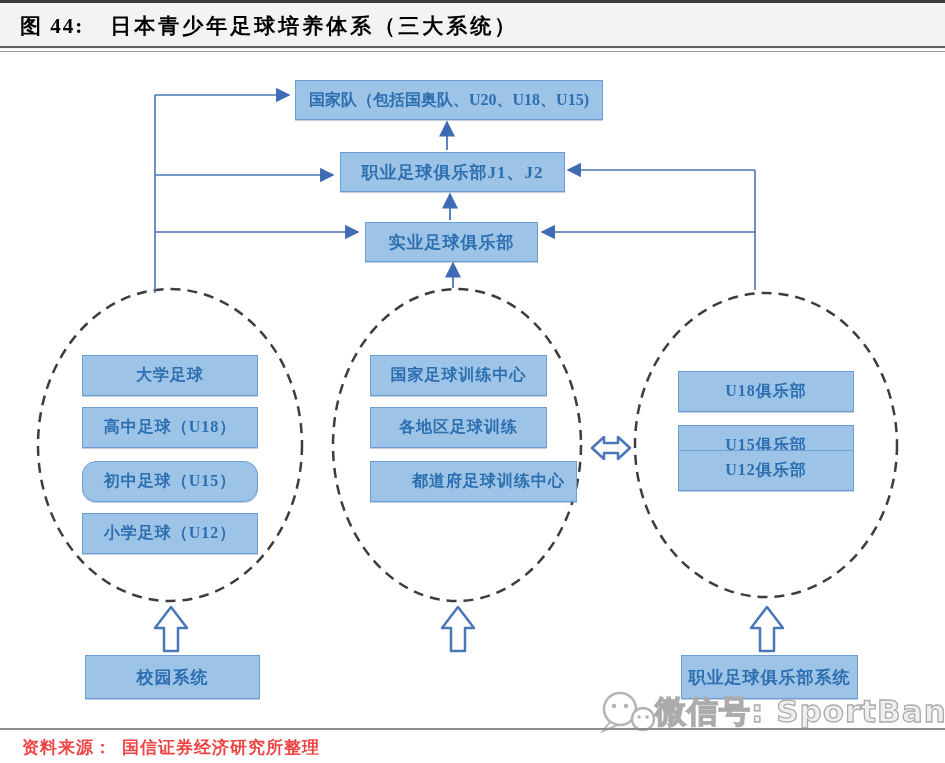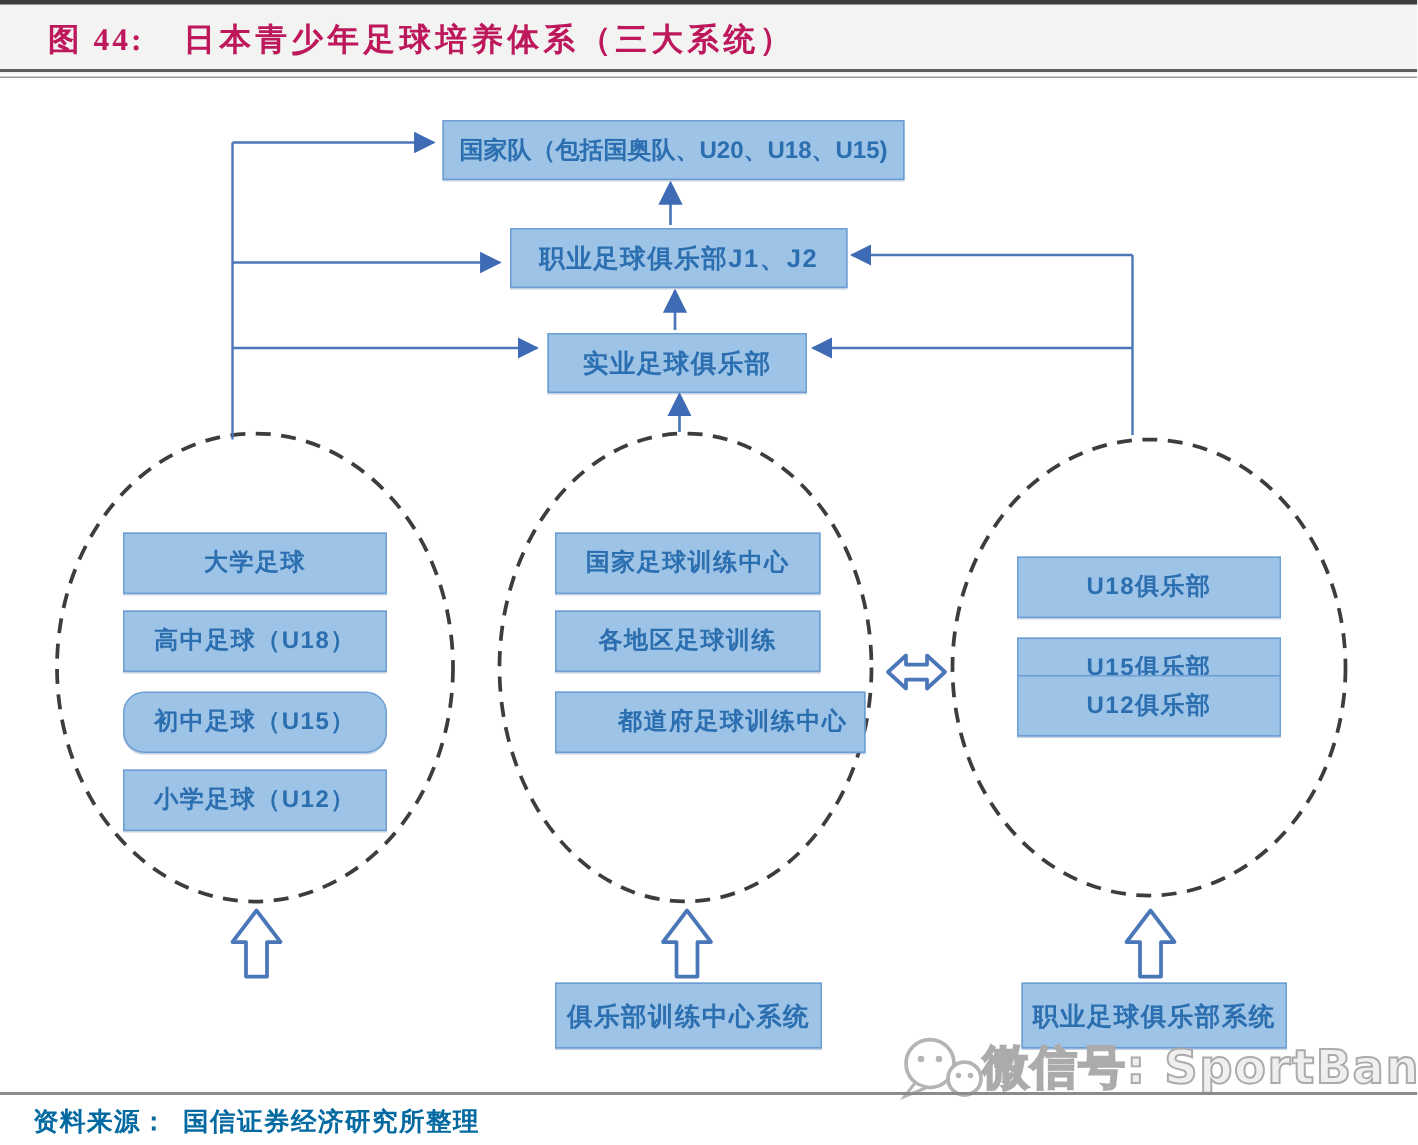--- a/index.html
+++ b/index.html
@@ -4,45 +4,45 @@
 <style>
   html,body{margin:0;padding:0;background:#fff;}
   #page{position:relative;width:945px;height:763px;background:#ffffff;overflow:hidden;
         font-family:"Liberation Sans",sans-serif;}
 
   
   #header{position:absolute;left:0;top:0;width:945px;height:46px;background:#f3f3f2;
           border-top:3px solid #3c3c3c;display:flex;align-items:center;}
   #header .rule2a{position:absolute;left:0;top:43px;width:945px;height:2px;background:#5e5e5e;}
   #header .rule2b{position:absolute;left:0;top:48px;width:945px;height:1px;background:#9b9b9b;}
-  .title-wrap{display:flex;align-items:center;gap:26px;padding-left:32px;
-              font-family:"Liberation Serif",serif;font-weight:bold;color:#be185d;}
+  .title-wrap{display:flex;align-items:center;gap:26px;padding-left:20px;
+              font-family:"Liberation Serif",serif;font-weight:bold;color:#000000;}
   .fig-num{font-size:21px;letter-spacing:2px;}
   .fig-title{font-size:21px;letter-spacing:3px;}
 
   
   svg#wires{position:absolute;left:0;top:0;pointer-events:none;}
 
   
   .bluebox{position:absolute;background:#9dc3e6;border:1px solid #6d9ed3;
            color:#2c6fb0;font-weight:bold;display:flex;align-items:center;justify-content:center;
-           font-family:Liberation Sans, sans-serif;font-size:17px;letter-spacing:1px;
+           font-family:Liberation Serif, serif;font-size:17px;letter-spacing:1px;
            box-shadow:0 1px 0 rgba(80,120,170,.35);}
   .bluebox.small{font-size:16px;letter-spacing:1px;}
   .bluebox.wide{font-size:16px;letter-spacing:0;}
 
   
   #watermark-text{position:absolute;left:655px;top:691px;width:290px;height:40px;
            font-family:"DejaVu Sans",sans-serif;font-size:31px;font-weight:bold;
            color:#efefef;-webkit-text-stroke:1.3px #ababab;letter-spacing:1px;white-space:nowrap;}
 
   
   #footer-rule{position:absolute;left:0;top:728px;width:945px;height:2px;background:#8c8c8c;}
   #source-row{position:absolute;left:22px;top:736px;display:flex;gap:10px;
-              font-family:"Liberation Serif",serif;font-weight:bold;font-size:17px;color:#0369a1;
+              font-family:"Liberation Serif",serif;font-weight:bold;font-size:17px;color:#ef4444;
               letter-spacing:1px;}
 </style>
 </head>
 <body>
 
 <div id="page">
 
   <div id="header">
     <div class="title-wrap">
       <span class="fig-num">图  44:</span>
@@ -103,21 +103,21 @@
   <div class="bluebox small" style="left:82px;top:513px;width:174px;height:39px;">小学足球（U12）</div>
 
   <div class="bluebox small" style="left:370px;top:355px;width:175px;height:39px;">国家足球训练中心</div>
   <div class="bluebox small" style="left:370px;top:407px;width:175px;height:39px;">各地区足球训练</div>
   <div class="bluebox small" style="left:370px;top:461px;width:175px;height:39px;padding-left:30px;">都道府足球训练中心</div>
 
   <div class="bluebox small" style="left:678px;top:371px;width:174px;height:39px;">U18俱乐部</div>
   <div class="bluebox small" style="left:678px;top:425px;width:174px;height:39px;">U15俱乐部</div>
   <div class="bluebox small" style="left:678px;top:450px;width:174px;height:39px;">U12俱乐部</div>
 
-  <div class="bluebox" style="left:370px;top:655px;width:176px;height:42px;">俱乐部训练中心系统</div>
+  <div class="bluebox" style="left:85px;top:655px;width:173px;height:42px;">校园系统</div>
   <div class="bluebox" style="left:681px;top:655px;width:175px;height:42px;">职业足球俱乐部系统</div>
 
   <div id="watermark-text">微信号: SportBank</div>
 
   <div id="footer-rule"></div>
   <div id="source-row">
     <span>资料来源：</span>
     <span>国信证券经济研究所整理</span>
   </div>
 

